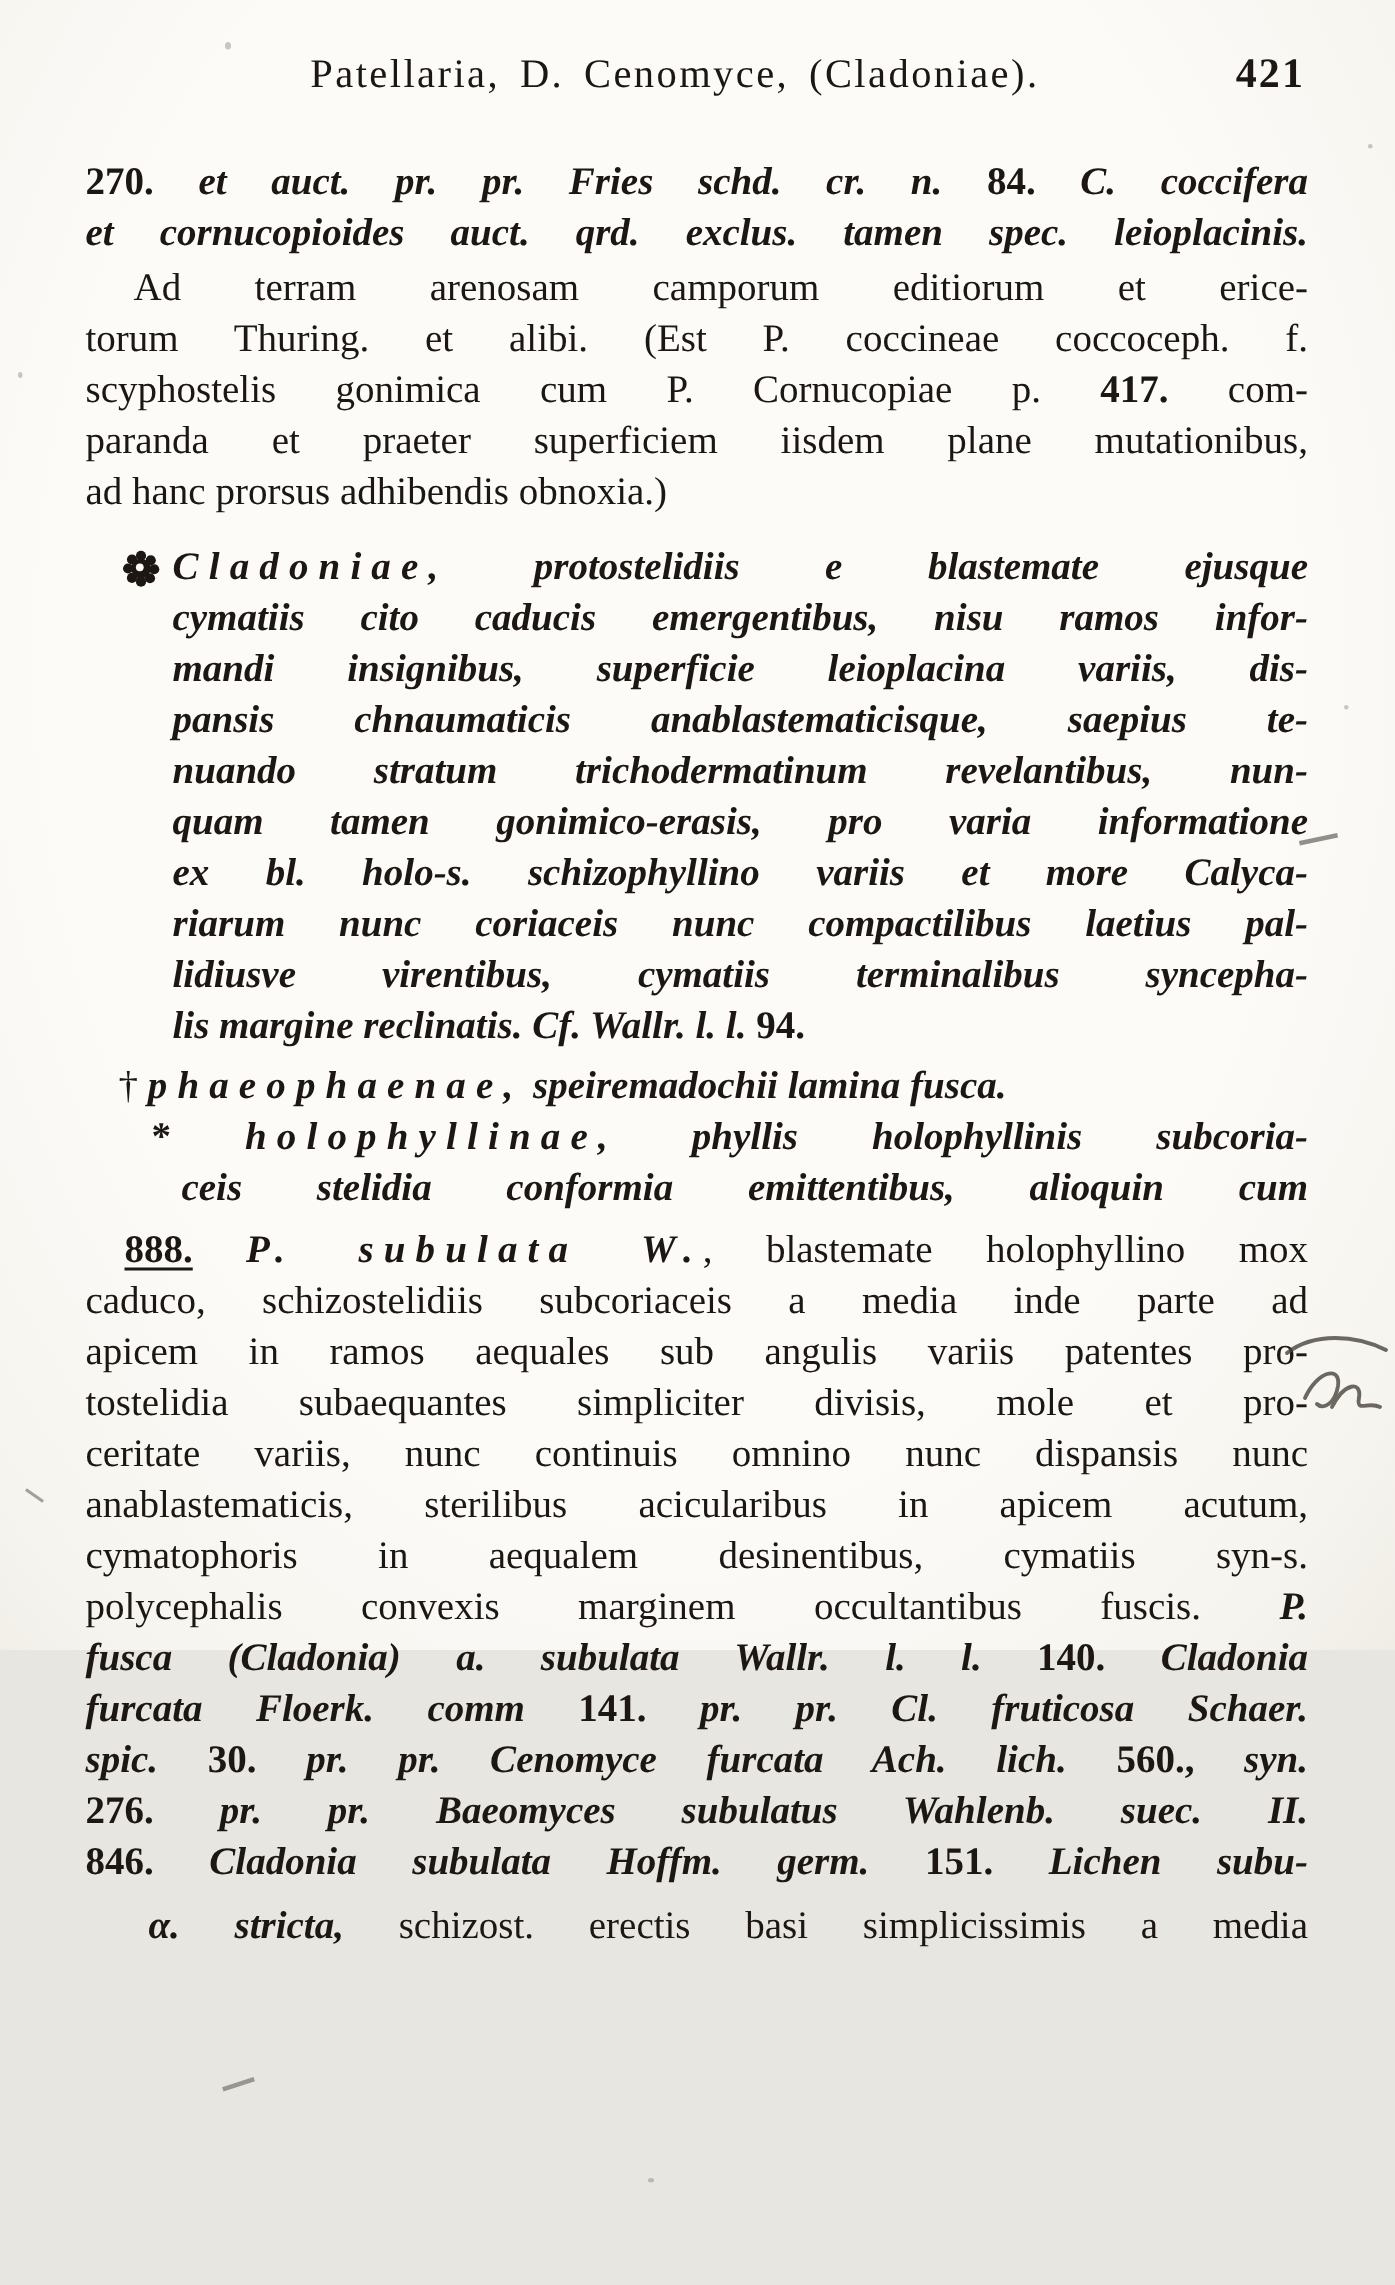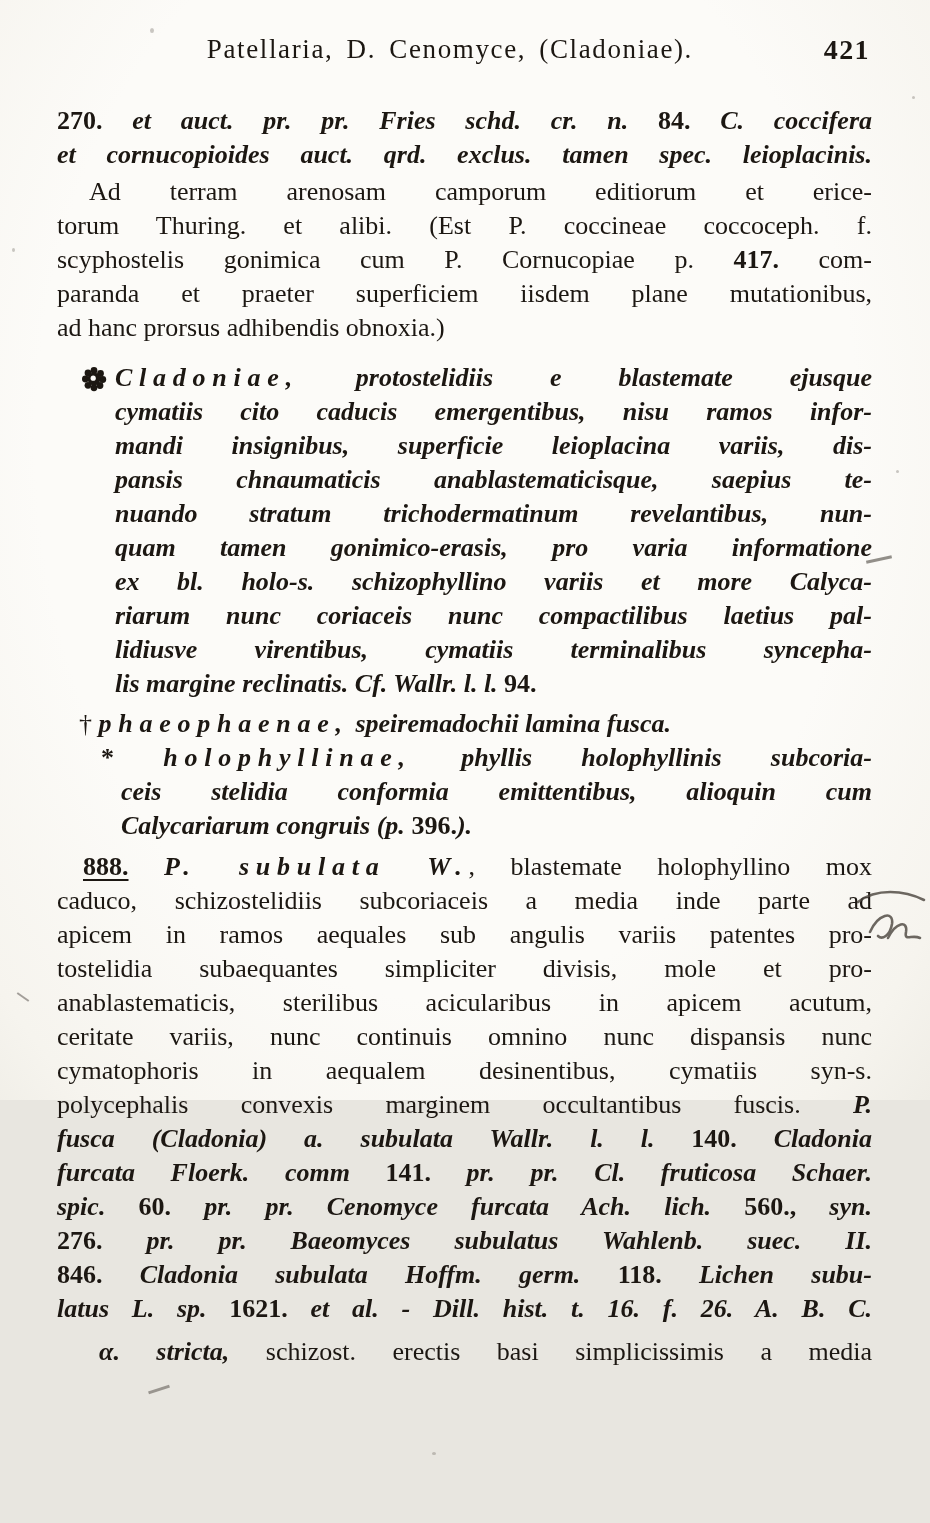--- a/index.html
+++ b/index.html
@@ -144,38 +144,36 @@
       <div class="line"><span class="s-bi">lis margine reclinatis. Cf. Wallr. l. l. </span><span class="s-b">94.</span></div>
     </section>
 
   <section class="b-phaeo">
       <div class="line"><span class="s-r">† </span><span class="s-spi">phaeophaenae,</span><span class="s-bi"> speiremadochii lamina fusca.</span></div>
     </section>
 
   <section class="b-holo">
       <div class="line j"><span class="s-b">* </span><span class="s-spi">holophyllinae,</span><span class="s-bi"> phyllis holophyllinis subcoria-</span></div>
       <div class="line j"><span class="s-bi">ceis stelidia conformia emittentibus, alioquin cum</span></div>
-      <div class="line"><span class="s-bi">Calycariarum congruis (p. </span><span class="s-b">396.</span><span class="s-bi">).</span></div>
     </section>
 
   <section class="b-subulata">
       <div class="line j"><span class="s-ub">888.</span><span class="s-r"> </span><span class="s-spi">P. subulata W.</span><span class="s-r">, blastemate holophyllino mox</span></div>
       <div class="line j"><span class="s-r">caduco, schizostelidiis subcoriaceis a media inde parte ad</span></div>
       <div class="line j"><span class="s-r">apicem in ramos aequales sub angulis variis patentes pro-</span></div>
       <div class="line j"><span class="s-r">tostelidia subaequantes simpliciter divisis,  mole et pro-</span></div>
+      <div class="line j"><span class="s-r">ceritate variis, nunc continuis omnino nunc dispansis nunc</span></div>
       <div class="line j"><span class="s-r">anablastematicis, sterilibus acicularibus in apicem acutum,</span></div>
-      <div class="line j"><span class="s-r">ceritate variis, nunc continuis omnino nunc dispansis nunc</span></div>
       <div class="line j"><span class="s-r">cymatophoris in aequalem desinentibus,  cymatiis syn-s.</span></div>
       <div class="line j"><span class="s-r">polycephalis convexis marginem occultantibus fuscis.  </span><span class="s-bi">P.</span></div>
       <div class="line j"><span class="s-bi">fusca (Cladonia) a. subulata Wallr. l. l. </span><span class="s-b">140.</span><span class="s-bi"> Cladonia</span></div>
       <div class="line j"><span class="s-bi">furcata Floerk. comm </span><span class="s-b">141.</span><span class="s-bi"> pr. pr. Cl. fruticosa Schaer.</span></div>
-      <div class="line j"><span class="s-bi">spic. </span><span class="s-b">60.</span><span class="s-bi"> pr. pr. Cenomyce furcata Ach. lich. </span><span class="s-b">560.,</span><span class="s-bi"> syn.</span></div>
+      <div class="line j"><span class="s-bi">spic. </span><span class="s-b">30.</span><span class="s-bi"> pr. pr. Cenomyce furcata Ach. lich. </span><span class="s-b">560.,</span><span class="s-bi"> syn.</span></div>
       <div class="line j"><span class="s-b">276.</span><span class="s-bi"> pr. pr. Baeomyces subulatus Wahlenb. suec. II.</span></div>
-      <div class="line j"><span class="s-b">846.</span><span class="s-bi"> Cladonia subulata Hoffm. germ. </span><span class="s-b">118.</span><span class="s-bi"> Lichen subu-</span></div>
-      <div class="line j"><span class="s-bi">latus L. sp. </span><span class="s-b">1621.</span><span class="s-bi"> et al. - Dill. hist. t. 16. f. 26. A. B. C.</span></div>
+      <div class="line j"><span class="s-b">846.</span><span class="s-bi"> Cladonia subulata Hoffm. germ. </span><span class="s-b">151.</span><span class="s-bi"> Lichen subu-</span></div>
     </section>
 
   <section class="b-stricta">
       <div class="line j"><span class="s-bi">α. stricta,</span><span class="s-r"> schizost.  erectis basi simplicissimis a media</span></div>
     </section>
 
   <svg class="pencil squiggle" width="76" height="78" viewBox="0 0 76 78">
     <g fill="none" stroke="#4a443d" stroke-width="2.6" stroke-linecap="round">
       <path d="M6,22 C24,8 52,10 72,20"></path>
       <path d="M18,52 C26,34 42,30 40,44 C38,56 30,60 26,56"></path>

